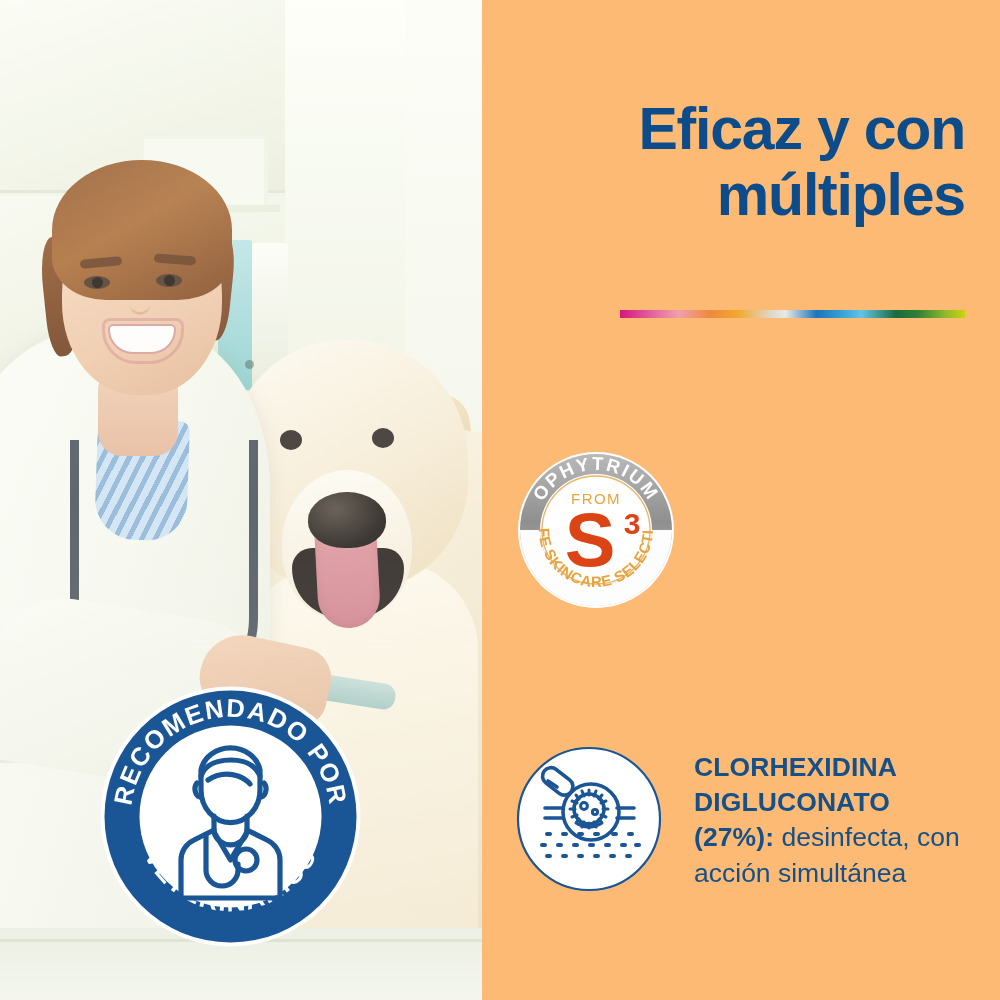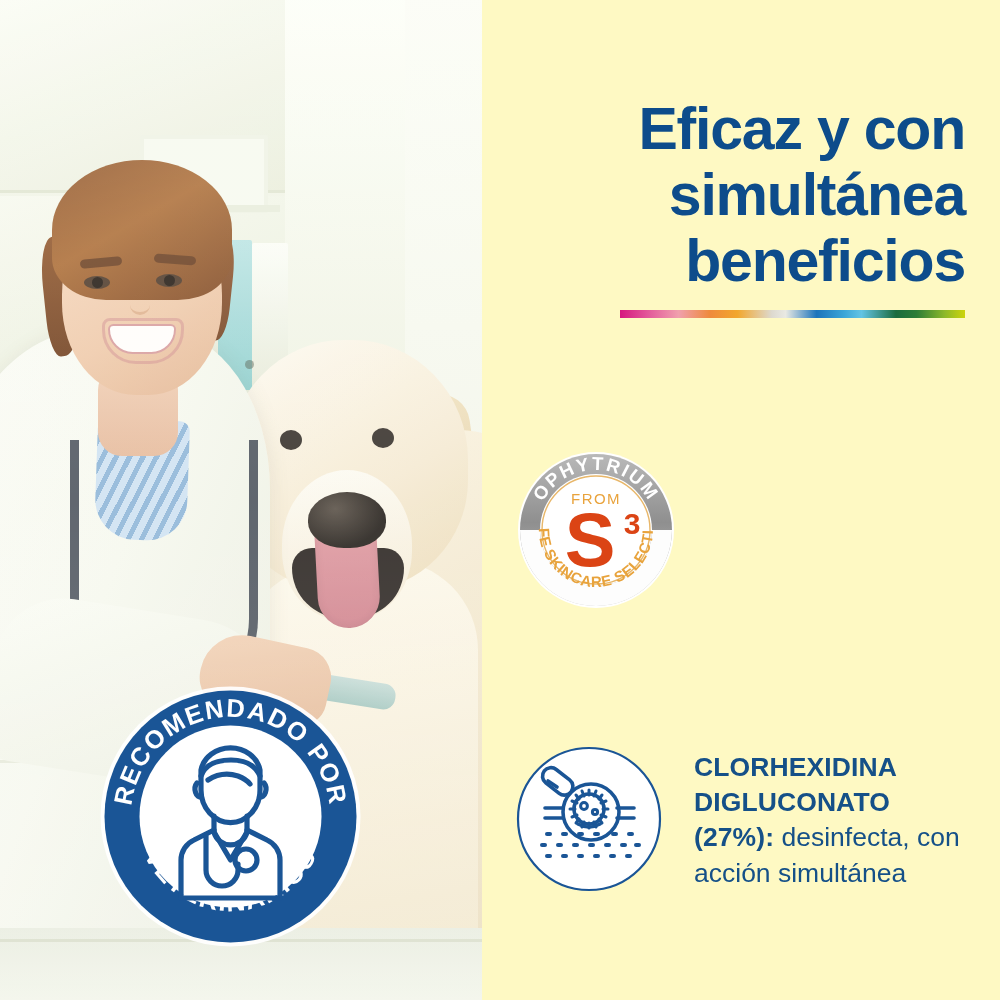--- a/index.html
+++ b/index.html
@@ -166,21 +166,21 @@
   }
 
   
   .vet-badge{
     position:absolute;left:98px;top:684px;width:265px;height:265px;
   }
   .vet-badge svg{display:block;width:100%;height:100%;}
 
   
   .right{
-    position:absolute;left:482px;top:0;width:518px;height:1000px;background:#fef9c3;
+    position:absolute;left:482px;top:0;width:518px;height:1000px;background:#fdba74;
   }
   .headline{
     position:absolute;right:35px;top:96px;width:448px;
     text-align:right;
     color:#0d4c8b;
     font-weight:bold;
     font-size:59px;
     line-height:1.12;
     letter-spacing:-1.2px;
   }
@@ -312,22 +312,21 @@
           <circle cx="148" cy="176" r="11"></circle>
         </g>
       </svg>
     </div>
   </div>
 
   <div class="right">
 
     <div class="headline">
       <div>Eficaz y con</div>
-      <div>simultánea</div>
-      <div>beneficios</div>
+      <div>múltiples</div>
     </div>
 
     <div class="gradient-bar"></div>
 
     <div class="row row-ophytrium">
       <div class="badge-s3">
         <svg viewBox="0 0 160 160" xmlns="http://www.w3.org/2000/svg">
           <defs>
             <linearGradient id="grey" x1="0" y1="0" x2="0" y2="1">
               <stop offset="0%" stop-color="#b9b9b9"></stop>

